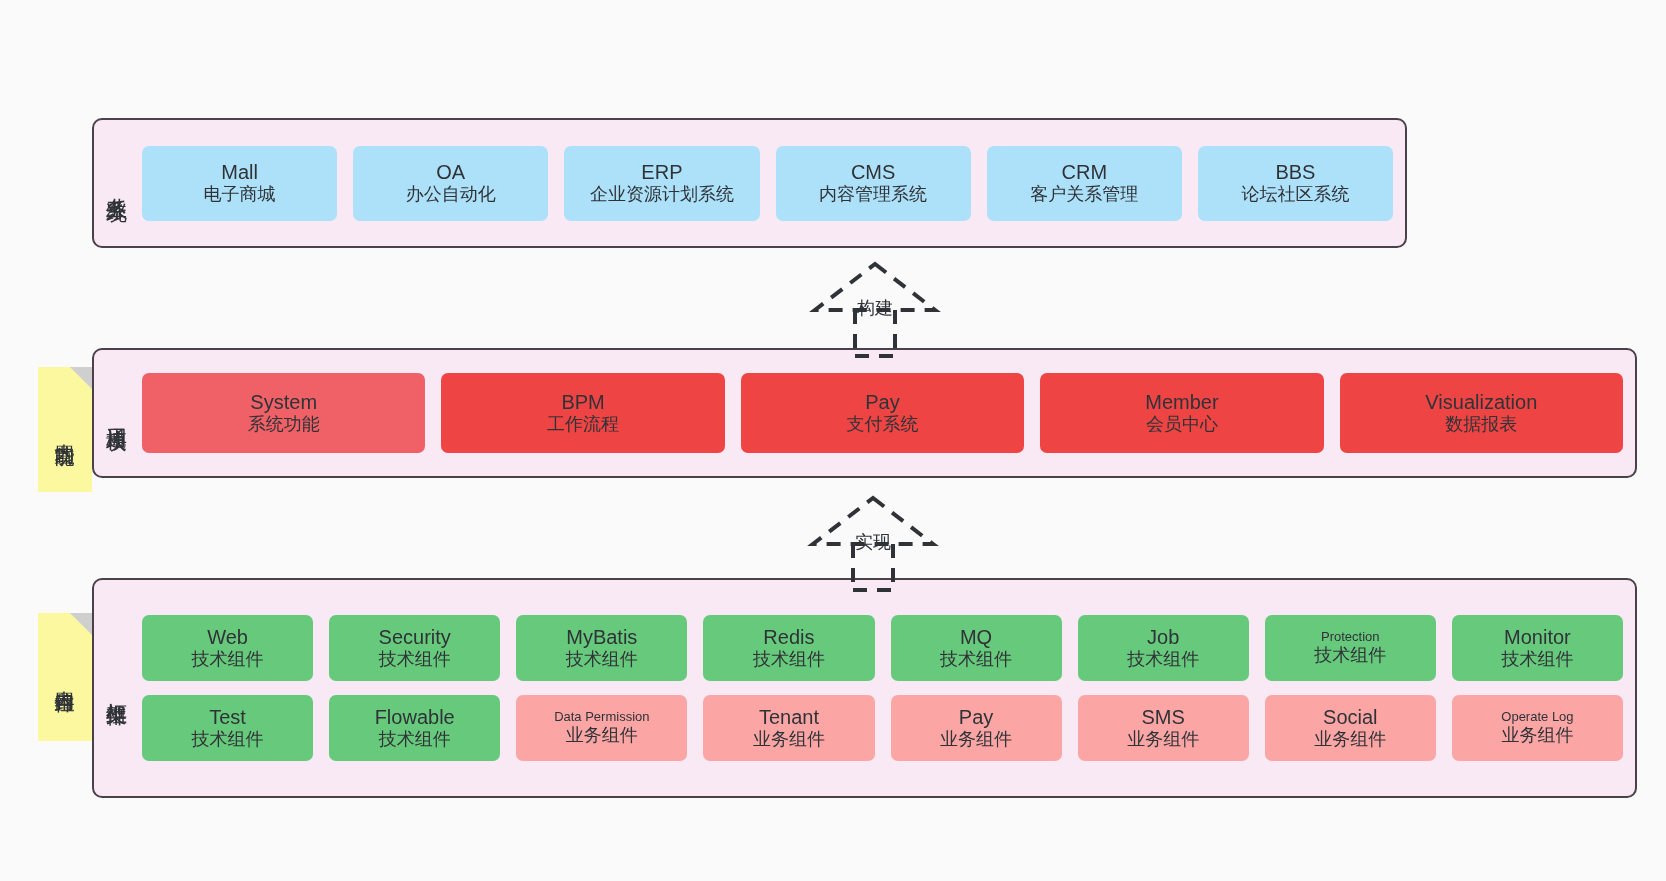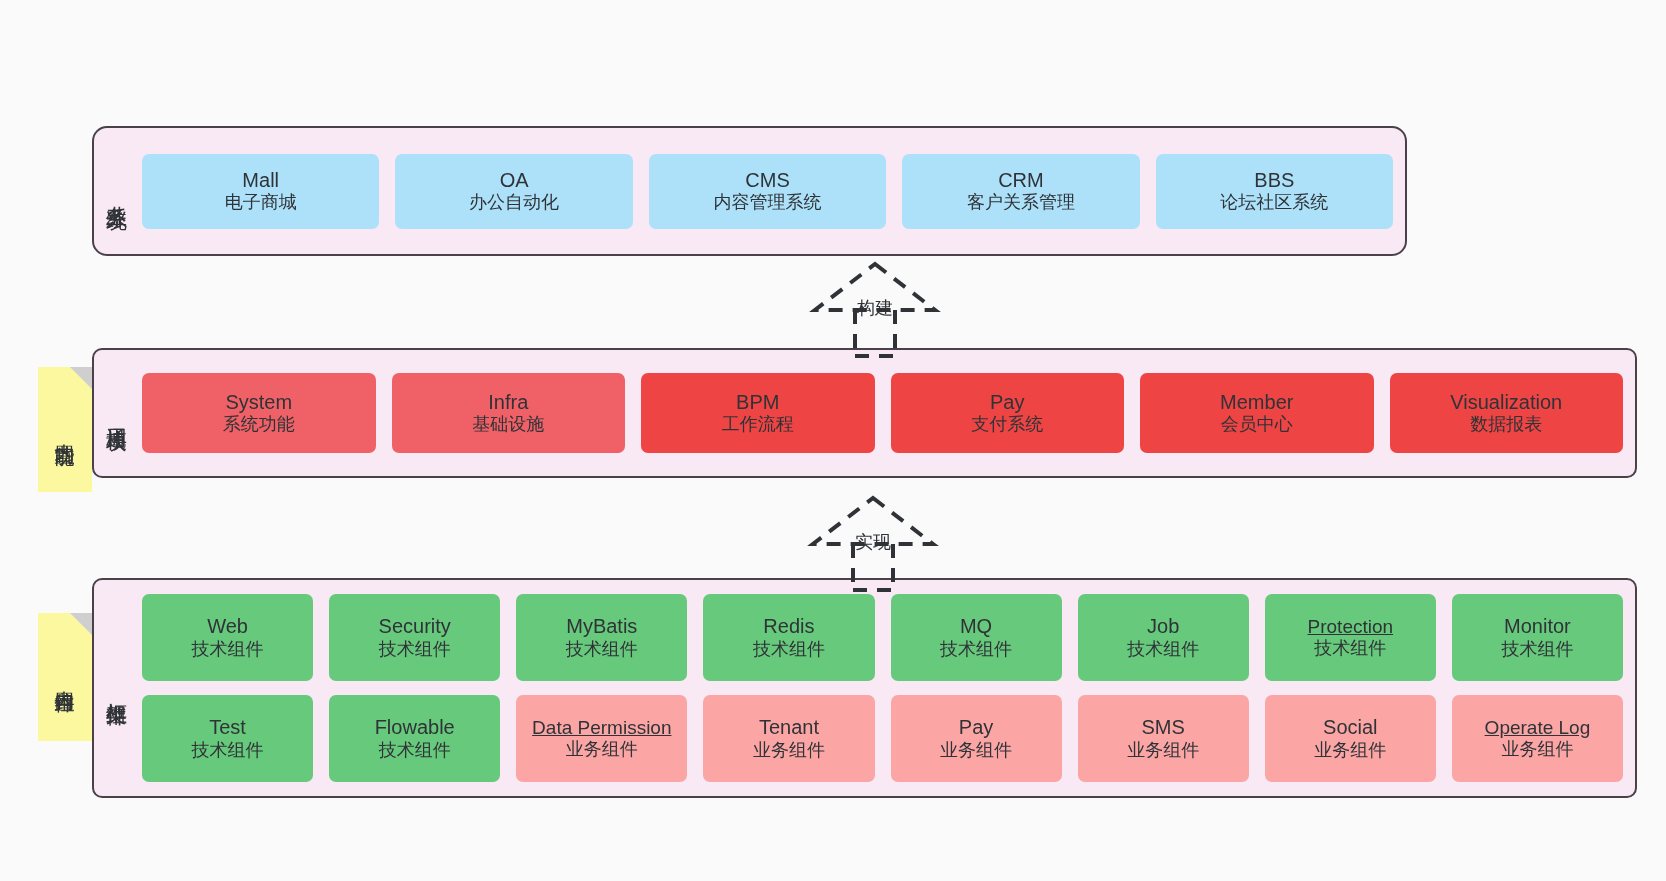--- a/index.html
+++ b/index.html
@@ -76,36 +76,36 @@
     align-items: center;
     justify-content: center;
     text-align: center;
     line-height: 1.22;
     color: #2f3337;
     user-select: none;
     padding: 4px 6px;
   }
   .card .l1 { font-size: 20px; }
   .card .l2 { font-size: 18px; }
-  .card.small .l1 { font-size: 19px; text-decoration: underline; }
+  .card.small .l1 { font-size: 13px; }
 
   
   .biz-card {
     height: 75px;
     background: #ade1fa;
     font-size: 20px;
   }
 
   
   .mod-card { height: 80px; }
   .mod-card.strong { background: #ef6166; }
   .mod-card.soft   { background: #ef4444; }
 
   
-  .fw-card { height: 87px; }
+  .fw-card { height: 66px; }
   .fw-card.tech { background: #67c97c; }
   .fw-card.biz  { background: #fca5a5; }
 
   
   .note {
     position: absolute;
     box-sizing: border-box;
     background: #fbf8a0;
     display: flex;
     align-items: center;
@@ -148,30 +148,34 @@
     padding: 0 2px;
     white-space: nowrap;
     user-select: none;
   }
 </style>
 </head>
 <body>
 
 <div id="canvas">
 
-  <div class="layer" id="layer-business" style="left:92px; top:126px; width:1315px; height:130px;border-radius:15px;">
+  <div class="layer" id="layer-business" style="left:92px; top:118px; width:1315px; height:130px;">
     <div class="layer-title">业务系统</div>
     <div class="layer-body">
       <div class="card biz-card">
         <span class="l1">Mall</span>
         <span class="l2">电子商城</span>
       </div>
       <div class="card biz-card">
         <span class="l1">OA</span>
         <span class="l2">办公自动化</span>
+      </div>
+      <div class="card biz-card">
+        <span class="l1">ERP</span>
+        <span class="l2">企业资源计划系统</span>
       </div>
       <div class="card biz-card">
         <span class="l1">CMS</span>
         <span class="l2">内容管理系统</span>
       </div>
       <div class="card biz-card">
         <span class="l1">CRM</span>
         <span class="l2">客户关系管理</span>
       </div>
       <div class="card biz-card">
@@ -189,24 +193,20 @@
     <span class="conn-label">构建</span>
   </div>
 
   <div class="layer" id="layer-modules" style="left:92px; top:348px; width:1545px; height:130px;">
     <div class="layer-title">通用模块</div>
     <div class="layer-body">
       <div class="card mod-card strong">
         <span class="l1">System</span>
         <span class="l2">系统功能</span>
       </div>
-      <div class="card mod-card strong">
-        <span class="l1">Infra</span>
-        <span class="l2">基础设施</span>
-      </div>
       <div class="card mod-card soft">
         <span class="l1">BPM</span>
         <span class="l2">工作流程</span>
       </div>
       <div class="card mod-card soft">
         <span class="l1">Pay</span>
         <span class="l2">支付系统</span>
       </div>
       <div class="card mod-card soft">
         <span class="l1">Member</span>

